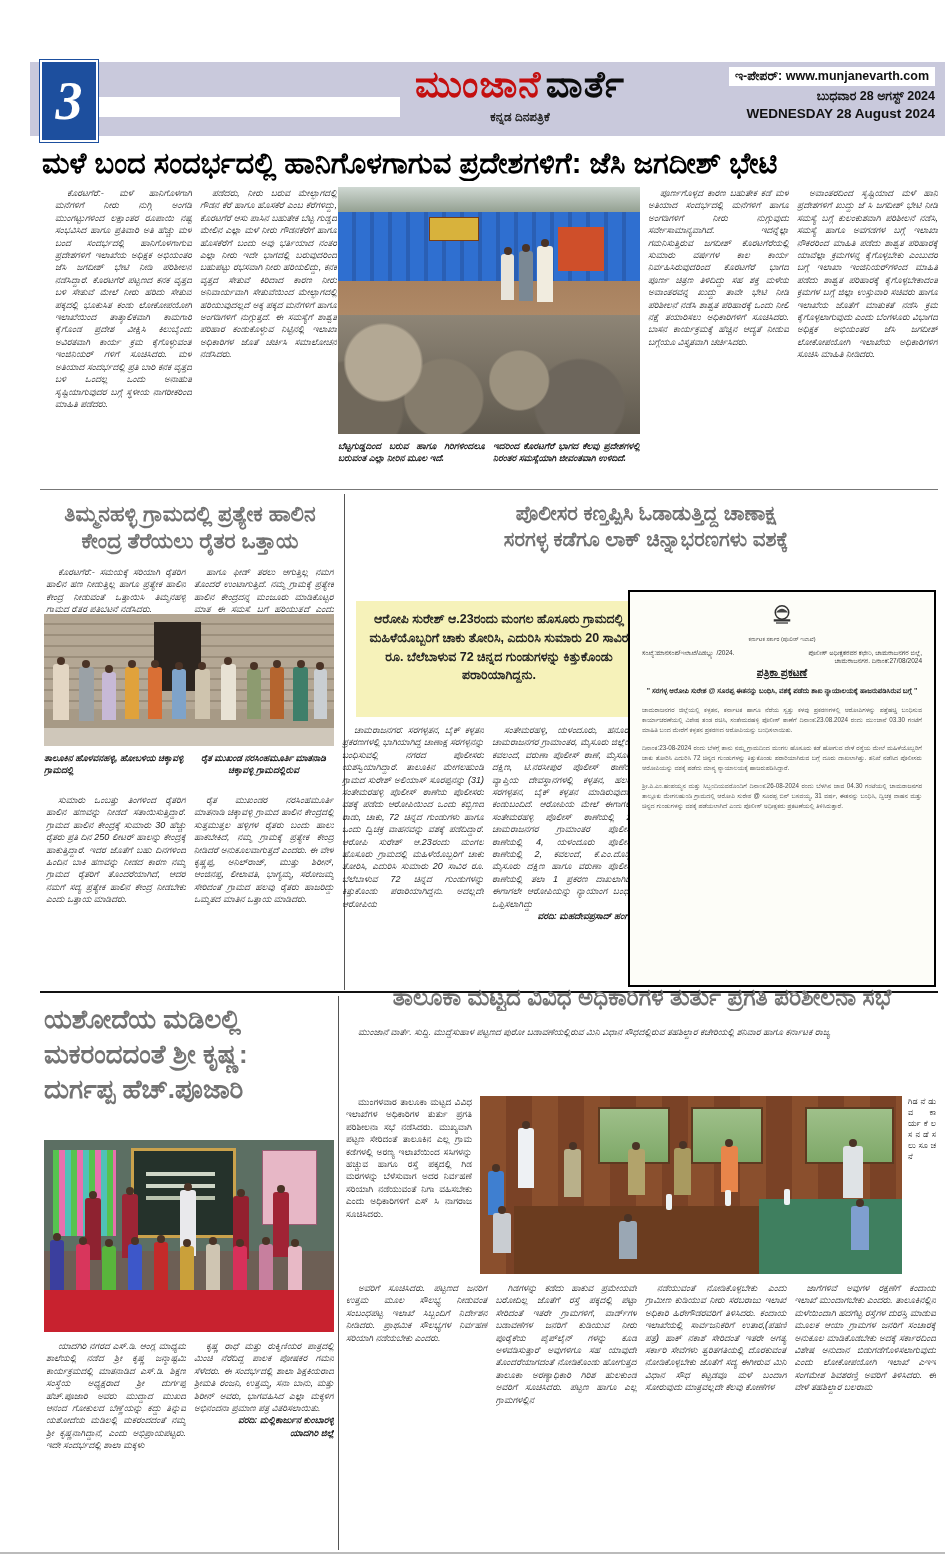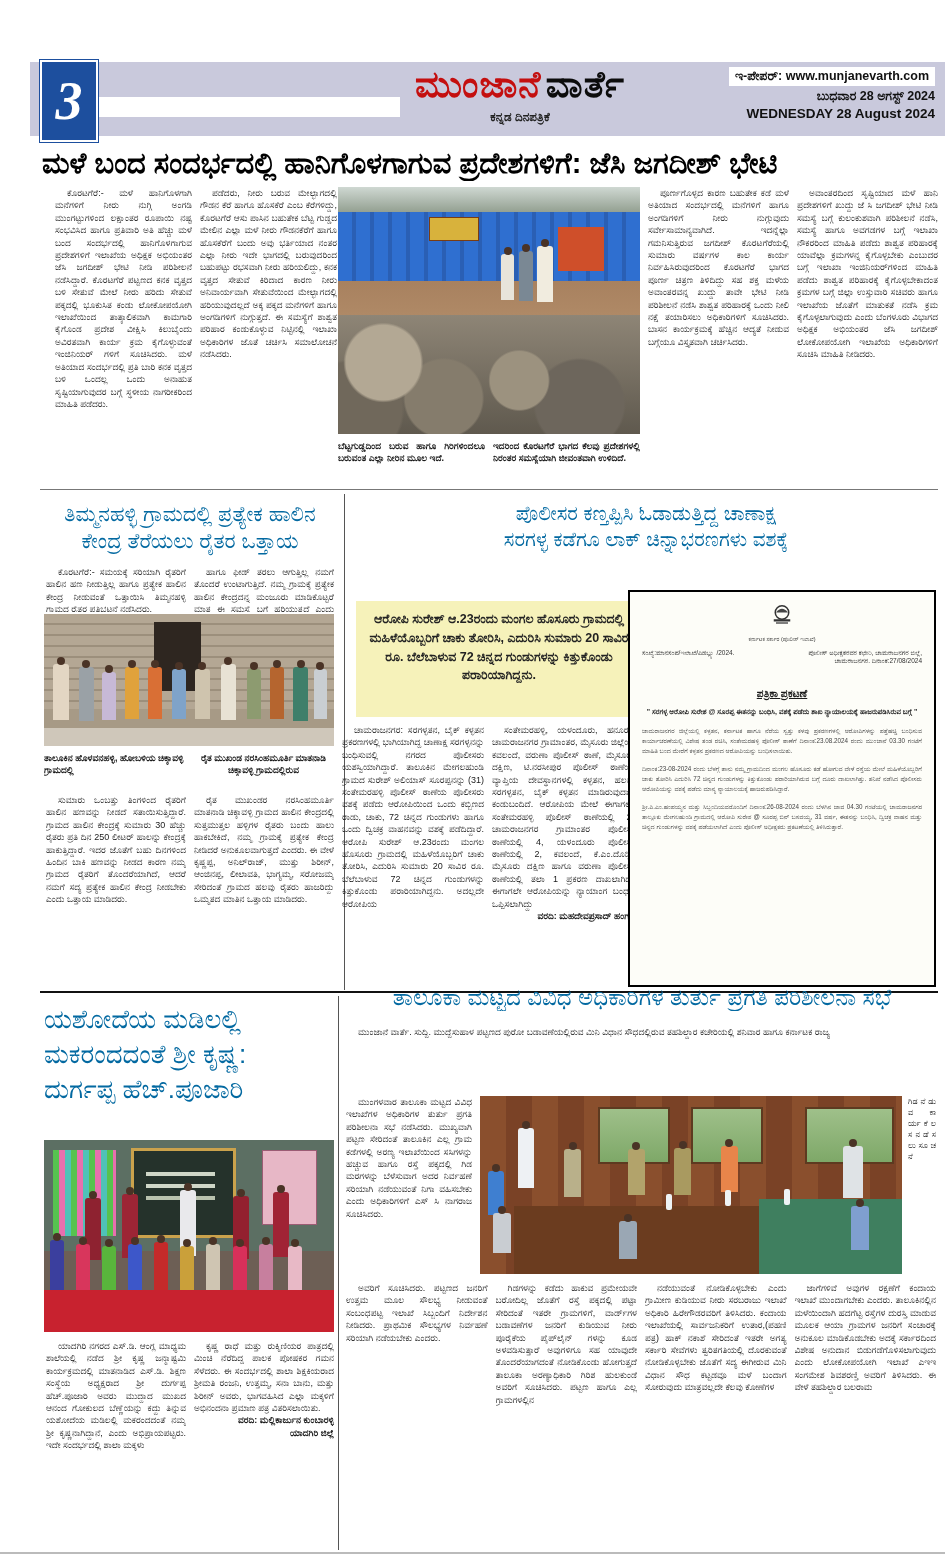--- a/index.html
+++ b/index.html
@@ -14,26 +14,26 @@
   .masthead{position:absolute;left:340px;top:64px;width:360px;text-align:center;}
   .masthead .m-red{color:#c40f0f;font-size:37px;font-weight:800;letter-spacing:1px;}
   .masthead .m-black{color:#0c0c0c;font-size:37px;font-weight:800;letter-spacing:1px;}
   .masthead .tagline{font-size:12px;font-weight:700;color:#222;margin-top:4px;}
   .hdr-right{position:absolute;right:10px;top:66px;width:260px;text-align:right;}
   .hdr-right .epaper{display:inline-block;background:#fff;padding:2px 6px;font-size:12.5px;font-weight:700;color:#111;}
   .hdr-right .dkn{font-size:12.5px;font-weight:700;margin-top:3px;color:#111;}
   .hdr-right .den{font-size:13.5px;font-weight:700;margin-top:2px;color:#111;}
   
   .headline1{position:absolute;left:42px;top:147px;width:898px;font-size:29px;font-weight:800;color:#000;white-space:nowrap;overflow:hidden;}
-  .cols{display:flex;gap:8px;}
+  .cols{display:flex;gap:8px;font-style:italic;}
   .col{flex:1;font-size:9px;line-height:1.38;text-align:justify;text-indent:12px;overflow:hidden;}
   .caption{font-size:9px;font-weight:700;line-height:1.35;text-align:justify;overflow:hidden;}
   .rule-h{position:absolute;background:#222;}
   .rule-v{position:absolute;background:#555;}
-  .headline2{position:absolute;font-weight:400;color:#0369a1;text-align:center;}
+  .headline2{position:absolute;font-weight:700;color:#737373;text-align:center;}
   .byline{display:block;text-align:right;font-weight:700;text-indent:0;}
   
   .photo{position:absolute;overflow:hidden;background:#9a8d78;}
   .ph-sky{position:absolute;left:0;top:0;width:100%;height:14%;background:linear-gradient(#cfd8d2,#7c8a78);}
   .ph-sheds{position:absolute;left:0;top:10%;width:100%;height:30%;
      background:repeating-linear-gradient(90deg,#2f6fd0 0 14px,#2a5fb4 14px 18px);}
   .ph-tarp{position:absolute;right:12%;top:16%;width:15%;height:18%;background:#cf4f2a;}
   .ph-sign{position:absolute;left:30%;top:12%;width:16%;height:9%;background:#d8b23c;border:1px solid #7a3c12;}
   .ph-dirt{position:absolute;left:0;top:38%;width:100%;height:26%;background:linear-gradient(#a8815f,#b5906c);}
   .ph-rocks{position:absolute;left:0;bottom:0;width:100%;height:48%;
@@ -64,21 +64,21 @@
      background:repeating-linear-gradient(90deg,#8a4f2d 0 26px,#7a4226 26px 52px);}
   .ph-win{position:absolute;top:6%;width:16%;height:30%;background:linear-gradient(#9fc08a,#7ea868);border:2px solid #5d3a20;}
   .ph-table{position:absolute;left:8%;bottom:0;width:60%;height:38%;background:#6b3c1f;}
   .ph-mat{position:absolute;right:0;bottom:0;width:34%;height:42%;background:#3f7f5f;}
   .ph-bottle{position:absolute;width:6px;height:16px;background:#eef3f5;border-radius:2px;}
   
   .docbox{position:absolute;left:628px;top:590px;width:308px;height:397px;background:#fdfdf8;
           border:2px solid #000;padding:10px 12px;box-sizing:border-box;}
   .doc-center{text-align:center;}
   .doc-row{display:flex;justify-content:space-between;font-size:6.5px;color:#333;margin-top:6px;}
-  .doc-title{font-size:10.5px;font-weight:700;text-decoration:underline;margin-top:22px;text-align:center;}
+  .doc-title{font-size:10.5px;font-weight:700;text-decoration:underline;margin-top:1px;text-align:center;}
   .doc-sub{font-size:7px;font-weight:700;text-align:center;margin-top:7px;line-height:1.5;color:#222;}
   .doc-body{font-size:6.3px;color:#444;line-height:1.6;text-align:justify;margin-top:8px;}
   .yellowbox{position:absolute;left:356px;top:601px;width:286px;height:116px;background:#f6f2ba;
      box-sizing:border-box;padding:9px 10px;font-size:12.5px;font-weight:700;line-height:1.5;
      text-align:center;color:#222;}
 </style>
 </head>
 <body>
 
 <div id="page">

